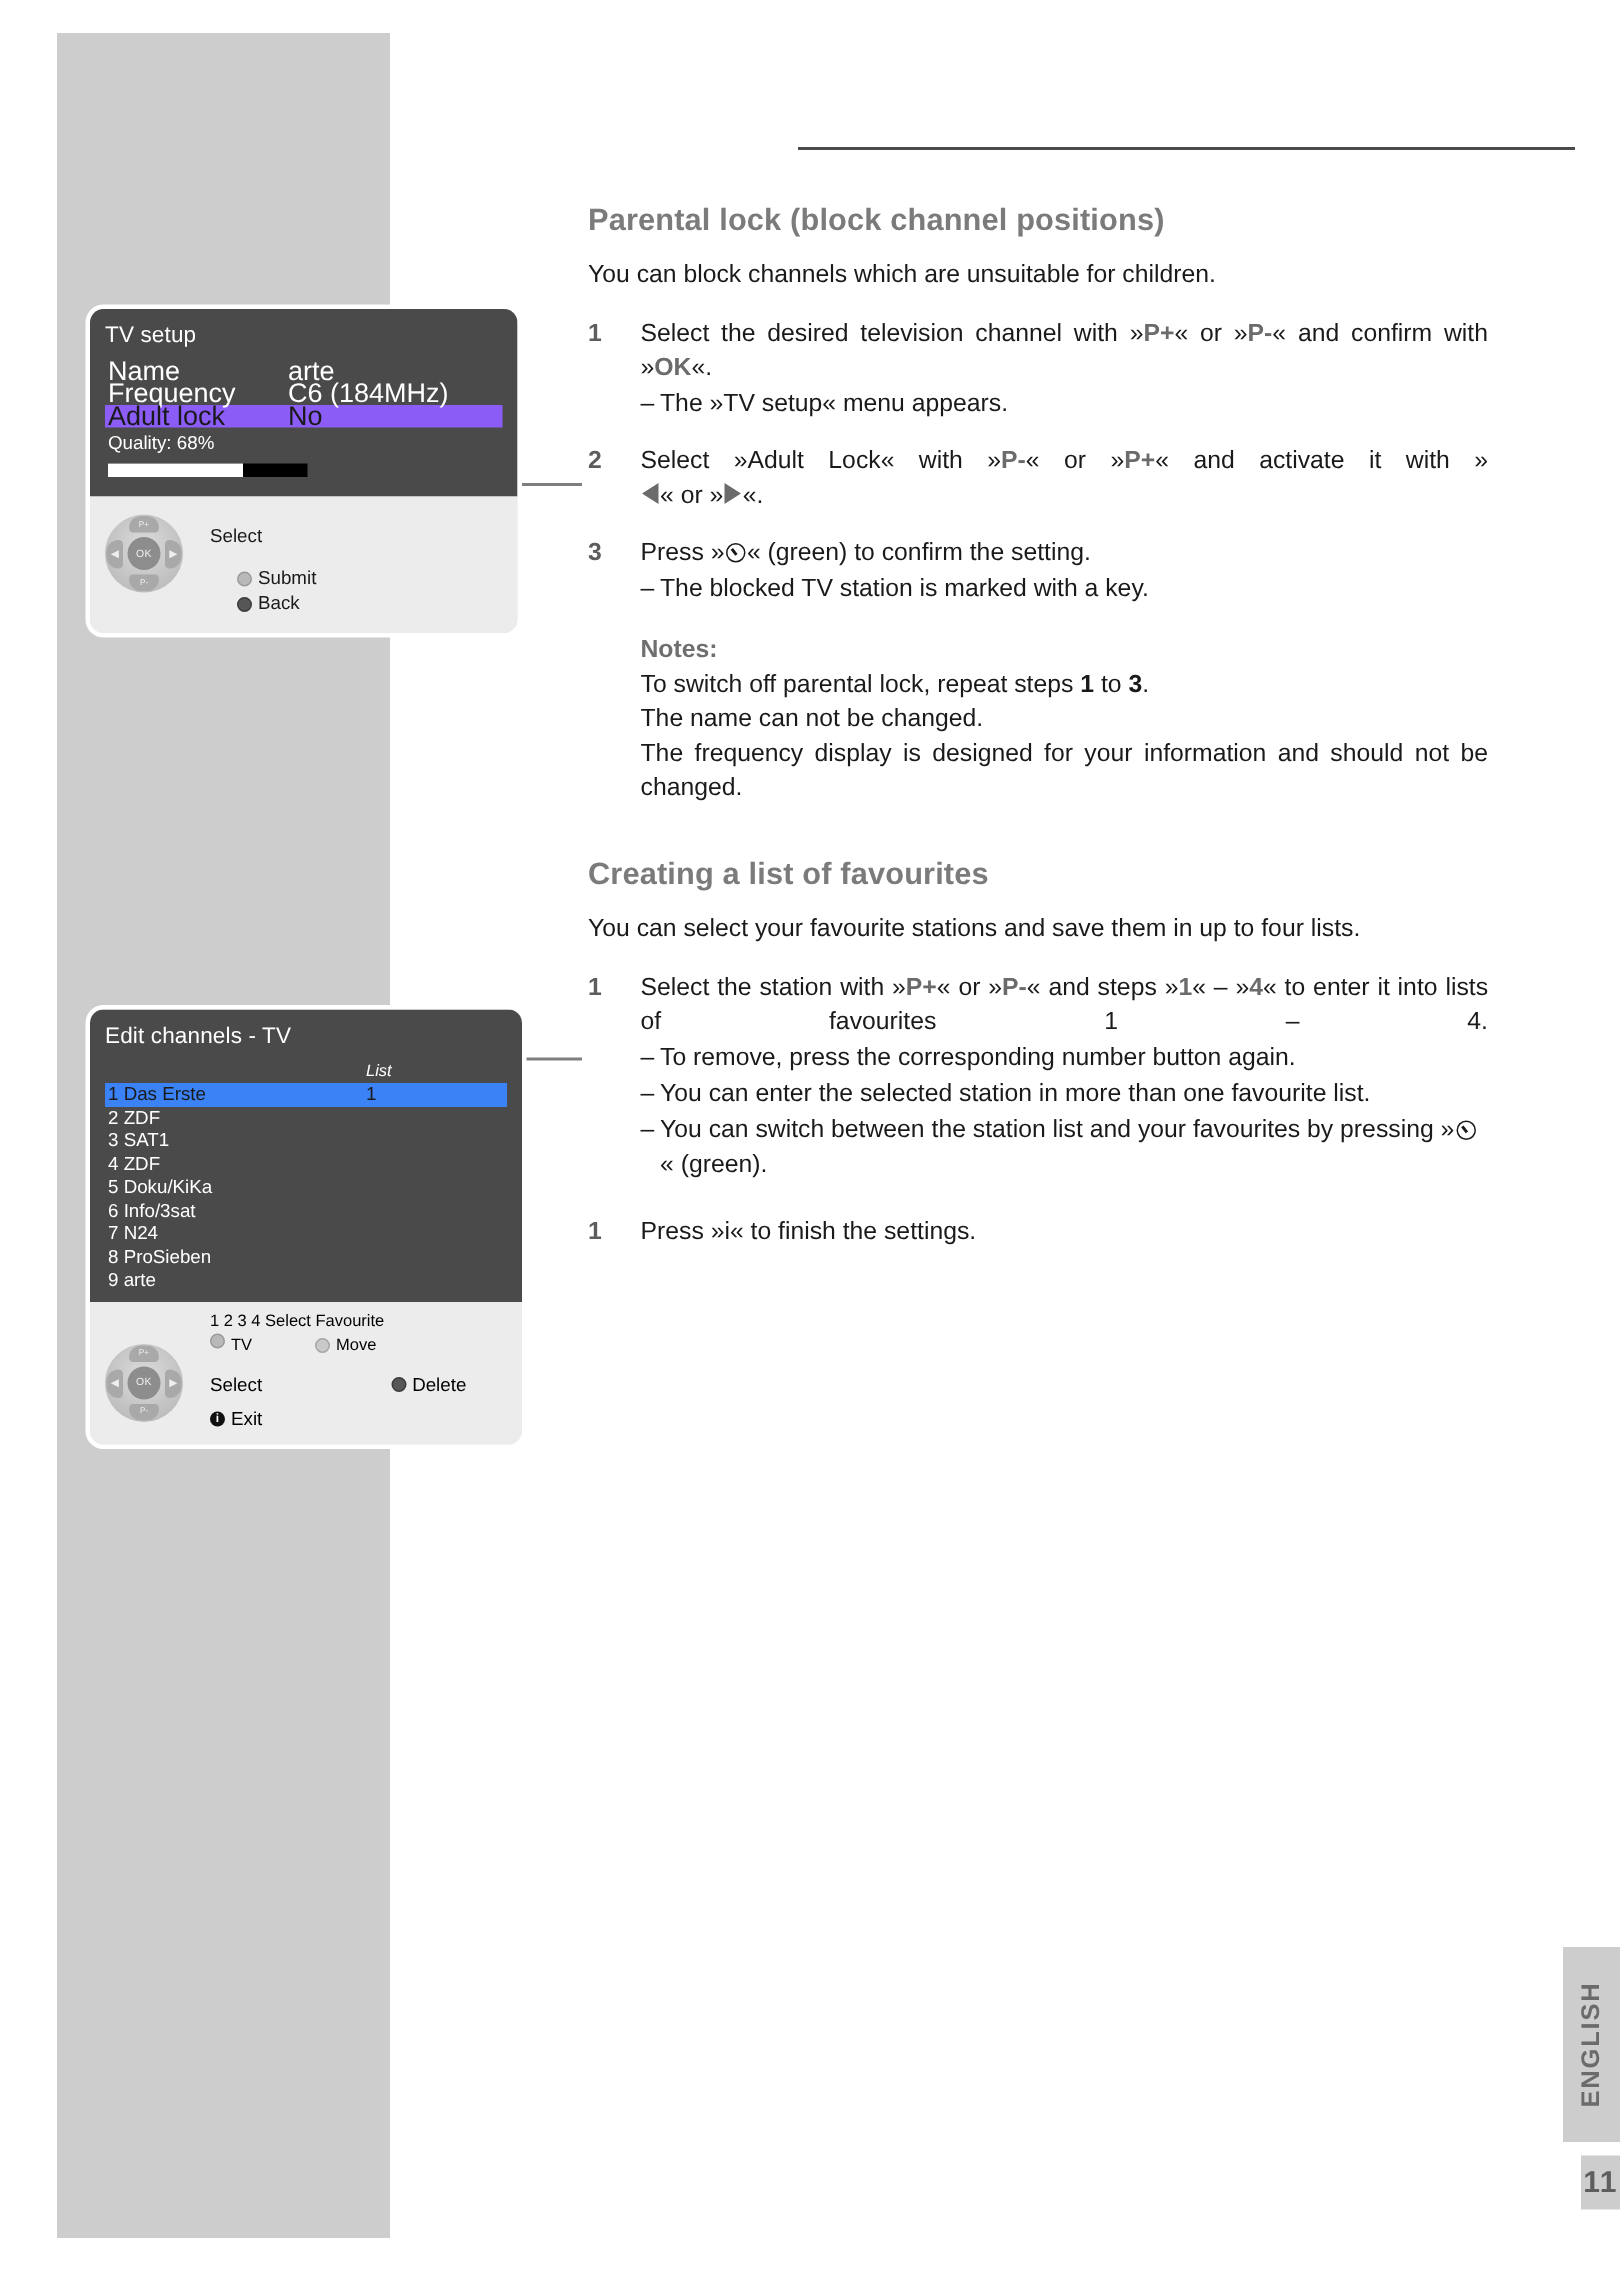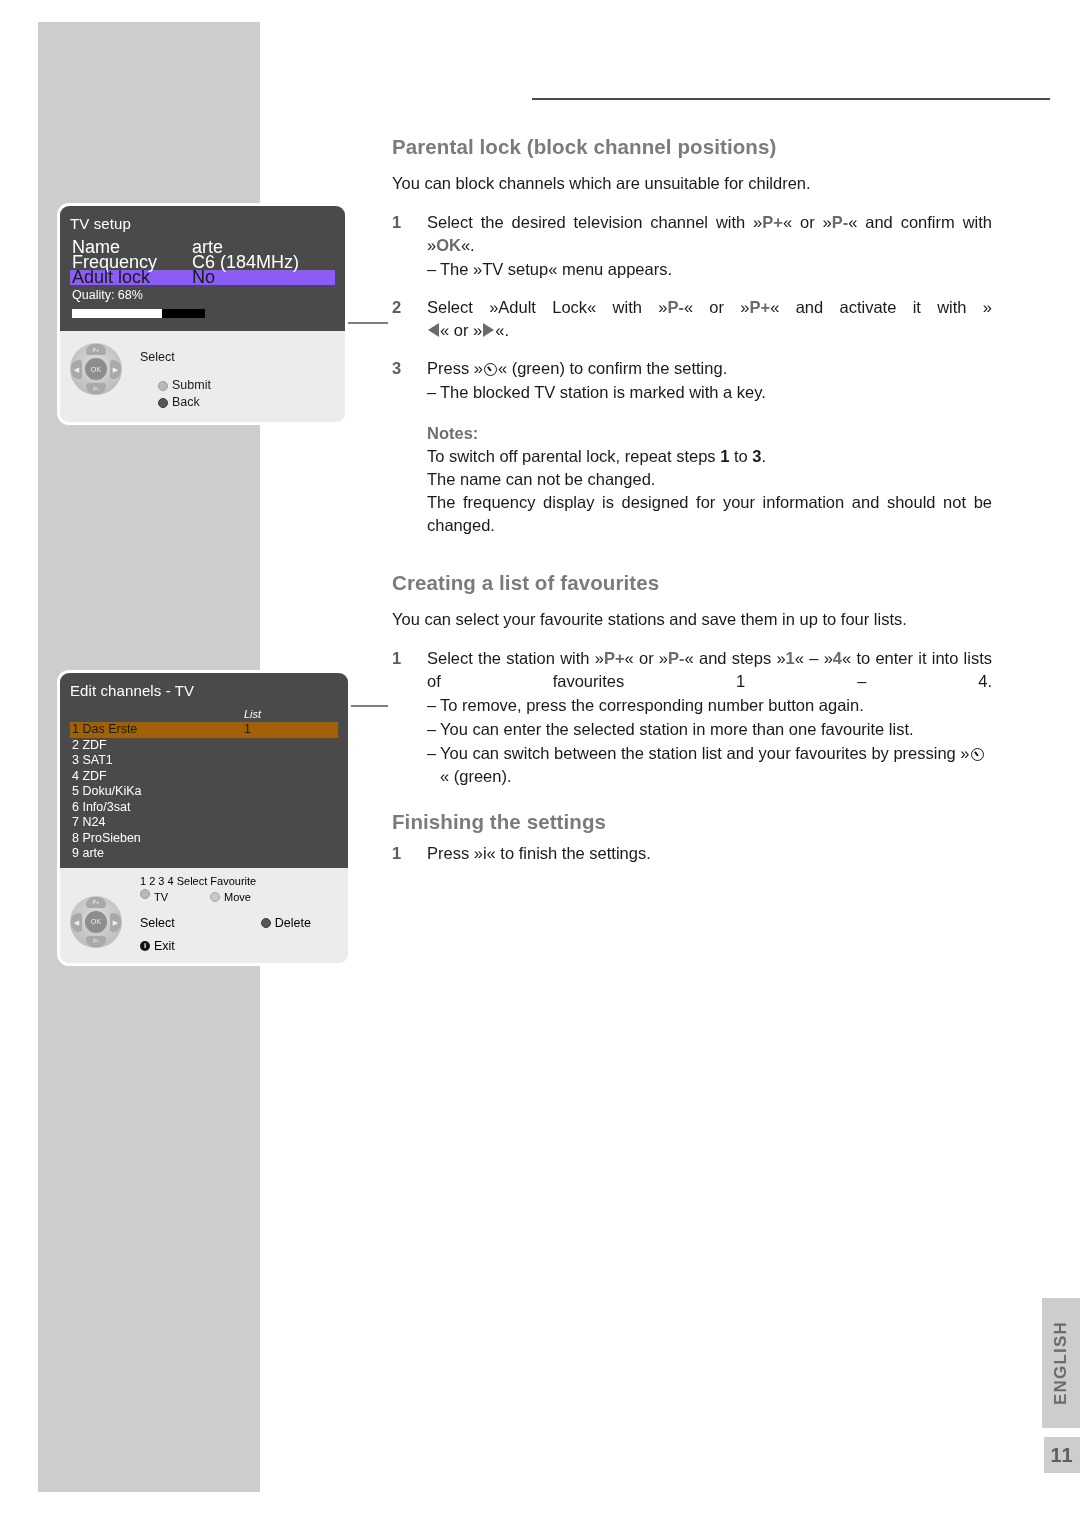--- a/index.html
+++ b/index.html
@@ -253,21 +253,21 @@
 
   #osd-edit-channels .osd-screen { padding: 8px 10px 6px 10px; }
   .ch-header {
     display:flex; font-size: 11px; line-height: 15px; padding: 0 2px; font-style: italic;
   }
   .ch-header .blank { flex: 0 0 172px; }
   .ch-row {
     display: flex; font-size: 12.5px; line-height: 15.5px; padding: 0 2px;
   }
   .ch-row .nm { flex: 0 0 172px; }
-  .ch-row.sel { background: #a16207; color: #1a1a1a; }
+  .ch-row.sel { background: #3b82f6; color: #1a1a1a; }
 
   #osd-edit-channels .osd-footer { min-height: 88px; padding: 5px 10px 10px 10px; }
   .ec-top { margin-left: 70px; font-size: 11px; line-height: 16px; }
   .ec-line2 { display:flex; align-items:flex-start; margin-top:0px; }
   .ec-line2 .g2 { margin-left: 42px; display:flex; align-items:center; }
   .ec-mid { margin-left: 70px; display:flex; align-items:center; margin-top:11px; font-size:12.5px;}
   .ec-mid .right { margin-left: 86px; display:flex; align-items:center; }
   .ec-bot { margin-left: 70px; display:flex; align-items:center; margin-top:9px; font-size:12.5px;}
 
   
@@ -291,21 +291,21 @@
     letter-spacing: 1.2px;
     display: flex; align-items: center; justify-content: center;
   }
   #english-tab span {
     writing-mode: vertical-rl;
     transform: rotate(180deg);
   }
   #page-number {
     position: absolute;
     right: 0px; top: 1437px;
-    width: 36px; height: 36px;
+    width: 26px; height: 36px;
     background: #cdcdcd;
     color: #5e5e5e;
     font-size: 20px;
     font-weight: bold;
     display: flex; align-items: center; justify-content: center;
     letter-spacing: 1px;
   }
 </style>
 </head>
 <body>
@@ -533,21 +533,20 @@
       </div>
       <div class="sub">
         <span class="dash">–</span>
         <span class="sub-txt"><span>You can switch between the station list and your favourites by pressing »</span><span class="glyph-green"></span><span>« (green).</span></span>
       </div>
     </div>
   </div>
 
   <div class="spacer-md"></div>
 
-  <h2 class="sec-head" style="margin-bottom:8px">Finishing the settings</h2>
   <div class="step">
     <div class="step-num">1</div>
     <div class="step-body">Press »i« to finish the settings.</div>
   </div>
 
 </div>
 
 <div id="english-tab">
   <span>ENGLISH</span>
 </div>

